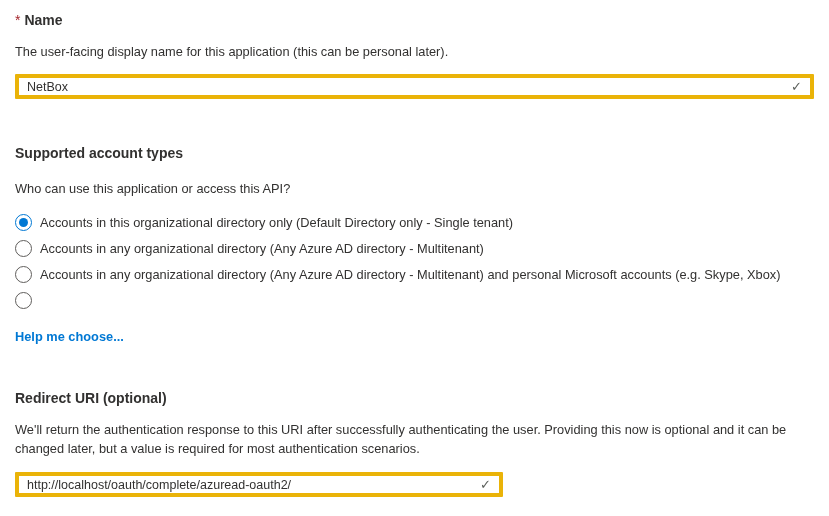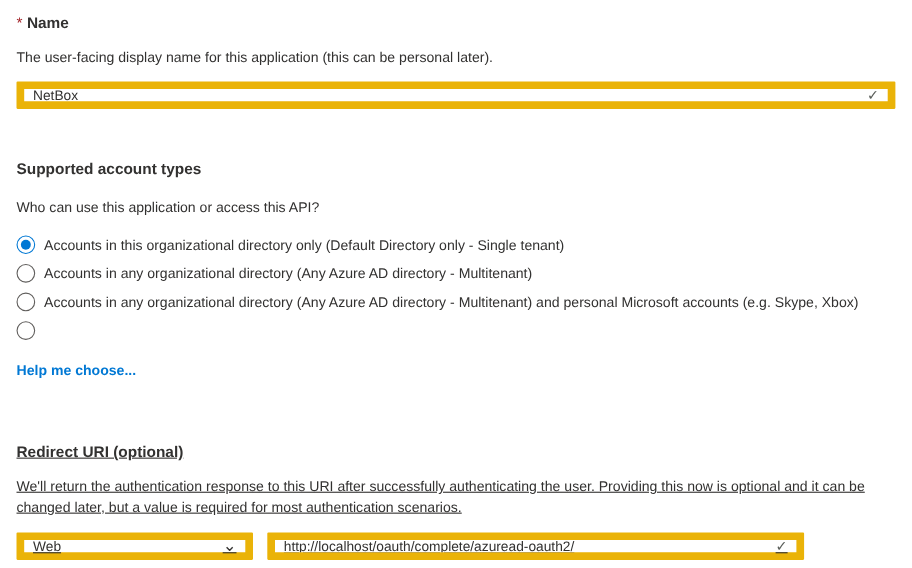--- a/index.html
+++ b/index.html
@@ -29,21 +29,21 @@
   .desc {
     font-size: 12.8px;
     color: #323130;
     margin-top: 12px;
     max-width: 800px;
     line-height: 19px;
   }
 
   
   .field-shell {
-    border: 7px solid #eab308;
+    border: 4px solid #eab308;
     background: #ffffff;
     height: 25px;
     display: flex;
     align-items: center;
     border-radius: 1px;
   }
   .field-shell input {
     border: none;
     outline: none;
     flex: 1;
@@ -102,21 +102,21 @@
   .help-link {
     display: inline-block;
     margin-top: 16px;
     color: #0078d4;
     font-size: 12.8px;
     text-decoration: none;
     cursor: pointer;
     font-weight: bold;
   }
 
-  .redirect-section { margin-top: 56px; text-decoration: underline; }
+  .redirect-section { margin-top: 44px; }
 
   .redirect-controls {
     margin-top: 14px;
     display: flex;
     align-items: center;
     gap: 13px;
   }
   .platform-select {
     width: 215px;
     justify-content: space-between;
@@ -173,24 +173,20 @@
     </div>
 
     <a class="help-link">Help me choose...</a>
   </div>
 
   <div class="redirect-section">
     <div class="section-title">Redirect URI (optional)</div>
     <div class="desc">We'll return the authentication response to this URI after successfully authenticating the user. Providing this now is optional and it can be changed later, but a value is required for most authentication scenarios.</div>
 
     <div class="redirect-controls">
-      <div class="field-shell platform-select">
-        <span class="select-value">Web</span>
-        <span class="chevron">⌄</span>
-      </div>
       <div class="field-shell uri-field">
         <input type="text" value="http://localhost/oauth/complete/azuread-oauth2/" style="">
         <span class="valid-check">✓</span>
       </div>
     </div>
   </div>
 
 </div>
 
 </body></html>

